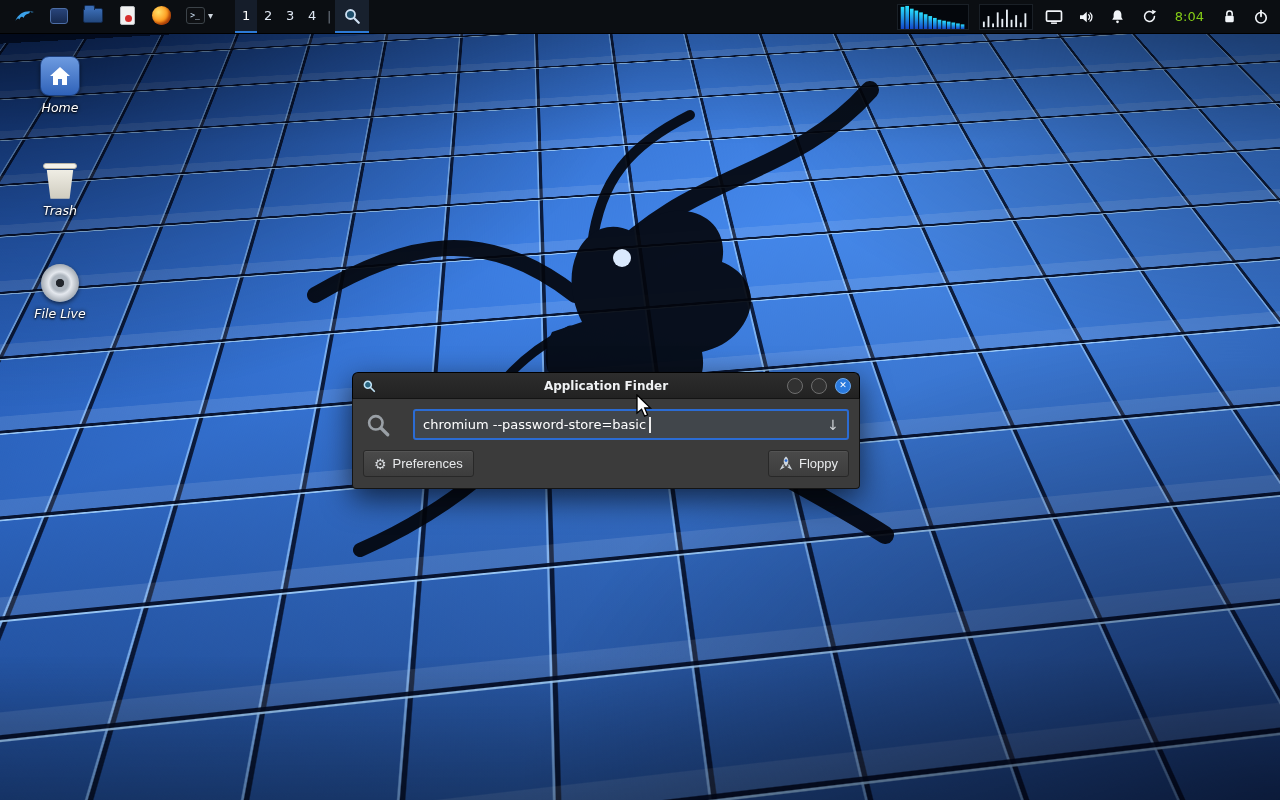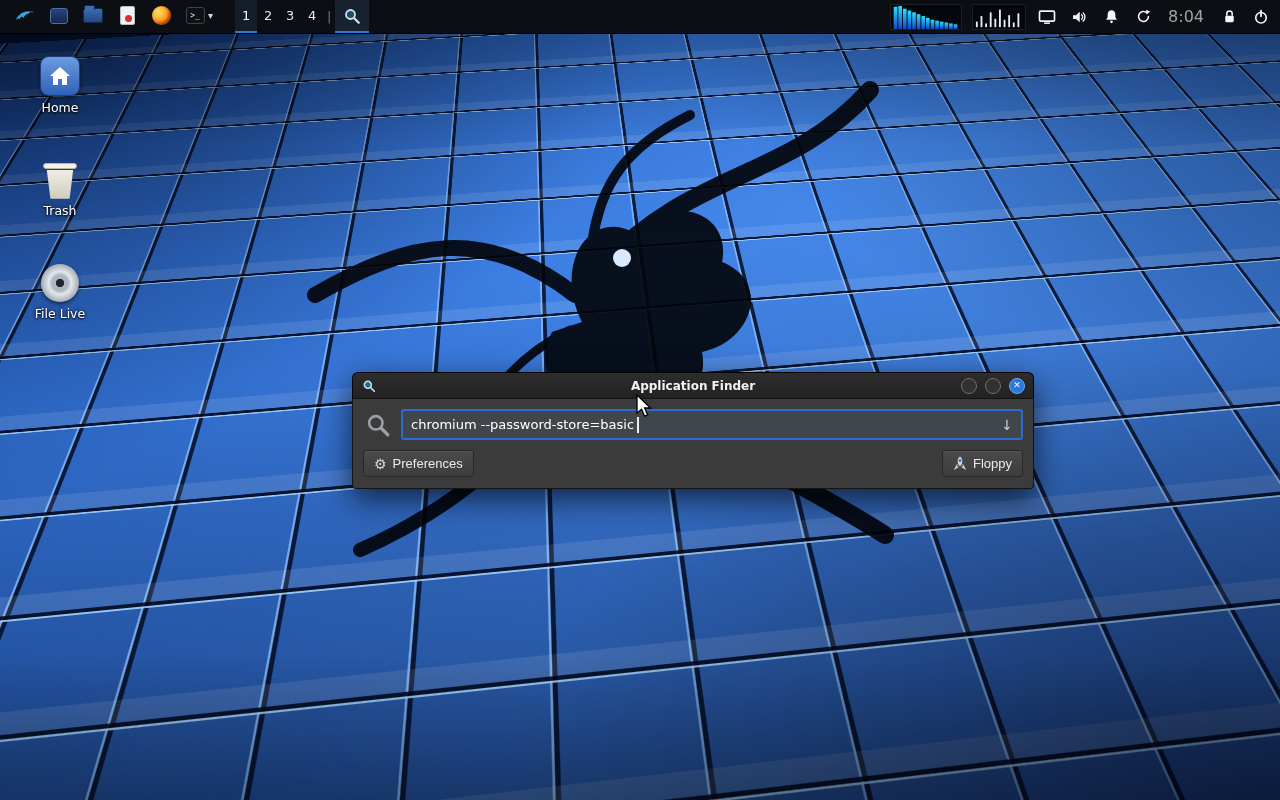--- a/index.html
+++ b/index.html
@@ -43,78 +43,78 @@
   .pitem {
     display:flex; align-items:center; justify-content:center;
     padding:0 6px; border-bottom:2px solid transparent; cursor:default;
   }
   .pitem.active { background:rgba(120,170,255,.12); border-bottom-color:#2d7bd8; }
   .picon { width:22px; height:22px; display:flex; align-items:center; justify-content:center; }
   .ws { color:#dfe7f2; font-size:13px; min-width:22px; justify-content:center; }
   .ws.active { color:#fff; border-bottom-color:#2d7bd8; background:rgba(120,170,255,.10); }
   .psep { color:#6d7681; display:flex; align-items:center; padding:0 4px; font-size:13px; }
   .pright { margin-left:auto; display:flex; align-items:center; gap:10px; }
-  .clock { font-size:16px; color:#a3a3a3; padding:0 4px; }
+  .clock { font-size:13px; color:#84cc16; padding:0 4px; }
 
   .icon-window { width:18px; height:16px; background:linear-gradient(#28447a,#16294e); border:1px solid #4d6ea6; border-radius:3px; }
   .icon-folder { width:20px; height:15px; position:relative; background:linear-gradient(#3a6cb4,#23487e); border:1px solid #122a4e; border-radius:2px; }
   .icon-folder:before { content:""; position:absolute; left:0; top:-4px; width:9px; height:4px; background:#3a6cb4; border:1px solid #122a4e; border-bottom:none; border-radius:2px 2px 0 0; }
   .icon-doc { width:15px; height:19px; background:#f2f2f2; border-radius:2px; position:relative; border:1px solid #b9bcc0; }
   .icon-doc:after { content:""; position:absolute; right:2px; bottom:2px; width:7px; height:7px; border-radius:50%; background:#d62f2f; }
   .icon-firefox { width:19px; height:19px; border-radius:50%; background:radial-gradient(circle at 34% 32%, #ffe066, #ff9a1f 52%, #e2540a 85%); box-shadow:inset -2px -2px 3px rgba(120,30,0,.6); }
   .icon-terminal { width:19px; height:17px; background:#0e1013; border:1px solid #3c4349; border-radius:3px; color:#cfe3f7; font-family:"DejaVu Sans Mono",monospace; font-size:8px; display:flex; align-items:center; justify-content:center; }
   .chev { color:#cfd6de; font-size:10px; margin-left:2px; }
 
   .graph { background:#04070c; border:1px solid #1a2027; height:26px; display:block; }
 
   
   .desktop-icons {
     position:absolute; left:12px; top:52px; z-index:10;
     display:flex; flex-direction:column; gap:40px; width:96px; align-items:center;
   }
-  .dicon { display:flex; flex-direction:column; align-items:center; cursor:default; }
+  .dicon { display:flex; flex-direction:column; align-items:center; cursor:default;font-style:italic; }
   .dicon .art { height:44px; display:flex; align-items:flex-end; justify-content:center; }
   .dicon .lbl {
     margin-top:5px; font-size:12.5px; color:#fff; text-align:center; line-height:1.1;
     text-shadow:0 1px 2px #000, 0 0 4px rgba(0,0,0,.9);
   }
   .art-home { width:40px; height:40px; border-radius:9px; background:linear-gradient(#6d9be0,#2f62b8); border:1px solid #1d3f7c; display:flex; align-items:center; justify-content:center; box-shadow:0 2px 4px rgba(0,0,0,.5); }
   .art-fs { width:37px; height:37px; border-radius:5px; background:linear-gradient(#fafafa,#dcdfe3); border:1px solid #9aa0a6; display:flex; align-items:center; justify-content:center; box-shadow:0 2px 4px rgba(0,0,0,.5); }
   .art-fs .ring { width:16px; height:16px; border-radius:50%; border:4px solid #17191c; }
   .art-trash { width:30px; height:36px; position:relative; }
   .art-trash .lid { position:absolute; top:0; left:-2px; width:34px; height:6px; background:#f4f2ea; border-radius:3px; border:1px solid #b9b5a7; }
   .art-trash .can { position:absolute; top:7px; left:0; width:30px; height:29px; background:linear-gradient(#efede4,#cfccbf); clip-path:polygon(6% 0,94% 0,82% 100%,18% 100%); border-radius:0 0 6px 6px; }
   .art-disc { width:38px; height:38px; border-radius:50%; background:radial-gradient(circle, #474e58 0 14%, #aeb6bf 15% 30%, #e4e8ee 42%, #9aa2ab 75%, #787f88 100%); box-shadow:0 2px 4px rgba(0,0,0,.55); position:relative; }
   .art-disc:after { content:""; position:absolute; left:50%; top:50%; width:8px; height:8px; margin:-4px; border-radius:50%; background:#22262c; }
   .art-floppy { width:37px; height:37px; background:linear-gradient(#2c4d86,#1b3158); border-radius:4px; position:relative; border:1px solid #0d1b34; box-shadow:0 2px 4px rgba(0,0,0,.5); }
   .art-floppy .shutter { position:absolute; top:2px; left:10px; width:17px; height:11px; background:#cfd8e6; border-radius:1px; }
   .art-floppy .shutter:after { content:""; position:absolute; right:3px; top:2px; width:4px; height:7px; background:#2c4d86; }
   .art-floppy .label { position:absolute; bottom:2px; left:7px; width:23px; height:13px; background:#f2f4f7; border-radius:1px; background-image:linear-gradient(#9fb0c4 1px, transparent 1px); background-size:100% 4px; background-position:0 3px; }
 
   
   .dialog {
-    position:absolute; left:352px; top:372px; width:682px; z-index:40;
+    position:absolute; left:352px; top:372px; width:508px; z-index:40;
     border-radius:6px 6px 4px 4px; box-shadow:0 10px 30px rgba(0,0,0,.65);
   }
   .titlebar {
     height:27px; background:linear-gradient(#2d2d2d,#222); border:1px solid #000; border-bottom:1px solid #141414;
     border-radius:6px 6px 0 0; display:flex; align-items:center; padding:0 8px; position:relative;
   }
   .titlebar .title {
     position:absolute; left:0; right:0; text-align:center;
     font-size:12px; font-weight:bold; color:#f0f2f4; pointer-events:none;
   }
   .tb-buttons { margin-left:auto; display:flex; gap:8px; z-index:2; }
   .tb-btn { width:16px; height:16px; border-radius:50%; background:#313131; border:1.5px solid #6e6e6e; }
   .tb-btn.close { background:#2a7ade; border-color:#6aa6ec; color:#fff; font-size:9px; font-weight:bold; display:flex; align-items:center; justify-content:center; line-height:1; }
   .dialog-body {
     background:#3b3b3b; border:1px solid #141414; border-top:none; border-radius:0 0 4px 4px;
     padding:10px 10px 11px;
   }
-  .search-row { display:flex; align-items:center; gap:8px; }
+  .search-row { display:flex; align-items:center; gap:20px; }
   .search-input {
     flex:1; height:31px; background:#41464b; border:2px solid #2b6cd4; border-radius:3px;
     display:flex; align-items:center; padding:0 8px; font-size:13px; color:#fff; position:relative;
   }
   .caret-bar { display:inline-block; width:1.5px; height:16px; background:#eee; margin-left:3px; }
   .input-arrow { position:absolute; right:8px; color:#cfd3d8; font-size:14px; }
   .btn-row { margin-top:10px; display:flex; justify-content:space-between; }
   .btn {
     height:27px; background:linear-gradient(#4a4a4a,#3d3d3d); border:1px solid #282828; border-radius:3px;
     color:#e8eaec; font-size:13px; display:flex; align-items:center; gap:6px; padding:0 10px; cursor:default;

